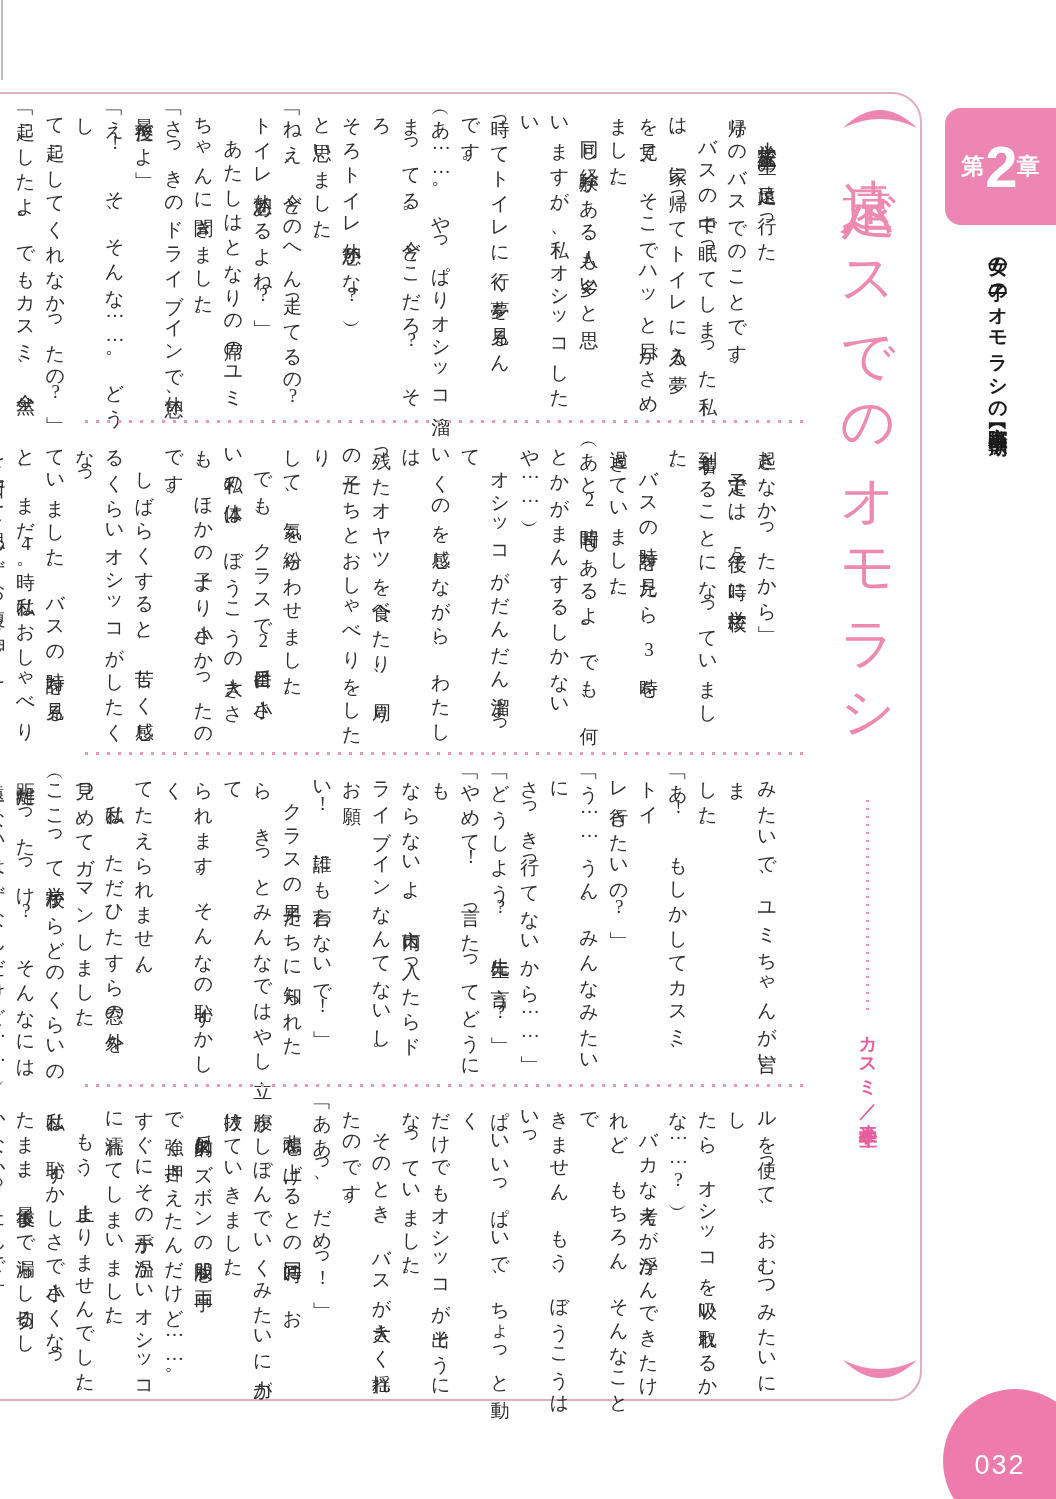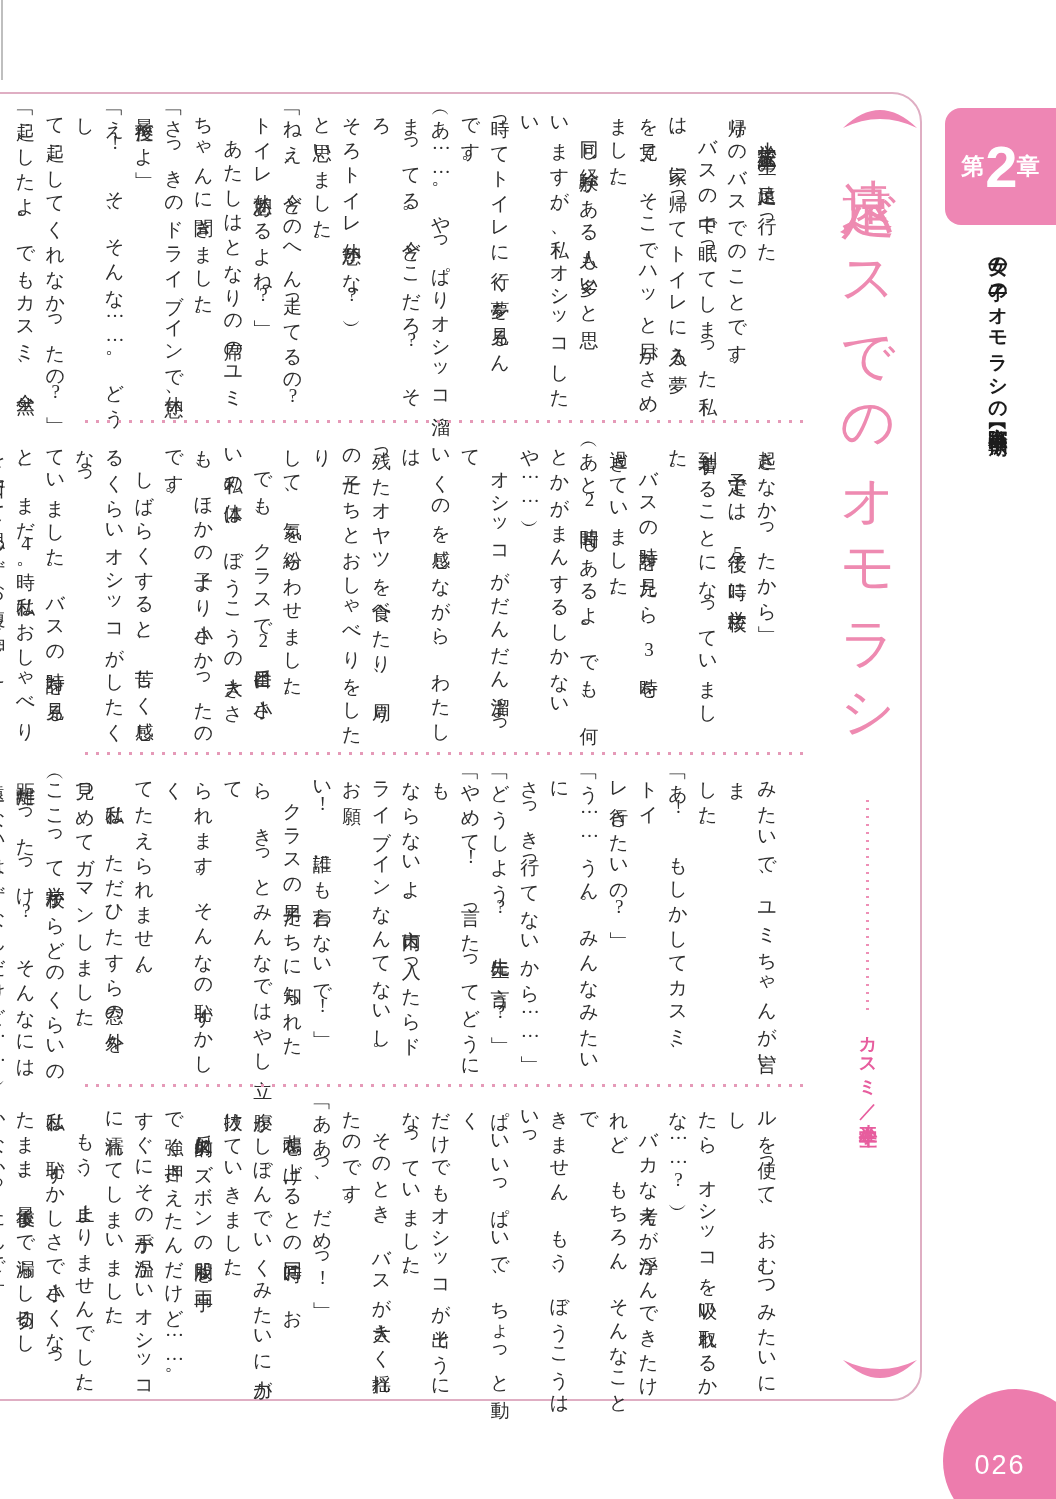--- a/index.html
+++ b/index.html
@@ -184,14 +184,14 @@
     <div class="vcol">で強く押さえたんだけど……。</div>
     <div class="vcol">すぐにその手が温かいオシッコ</div>
     <div class="vcol">に濡れてしまいました。</div>
     <div class="vcol">　もう、止まりませんでした。</div>
     <div class="vcol">私は、恥ずかしさで小さくなっ</div>
     <div class="vcol">たまま、最後まで漏らし切るし</div>
     <div class="vcol">かなかったんです。</div>
   </div>
 
 <div class="abs page-circle">
-  <span class="page-number">026</span>
+  <span class="page-number">032</span>
 </div>
 
 </body></html>

